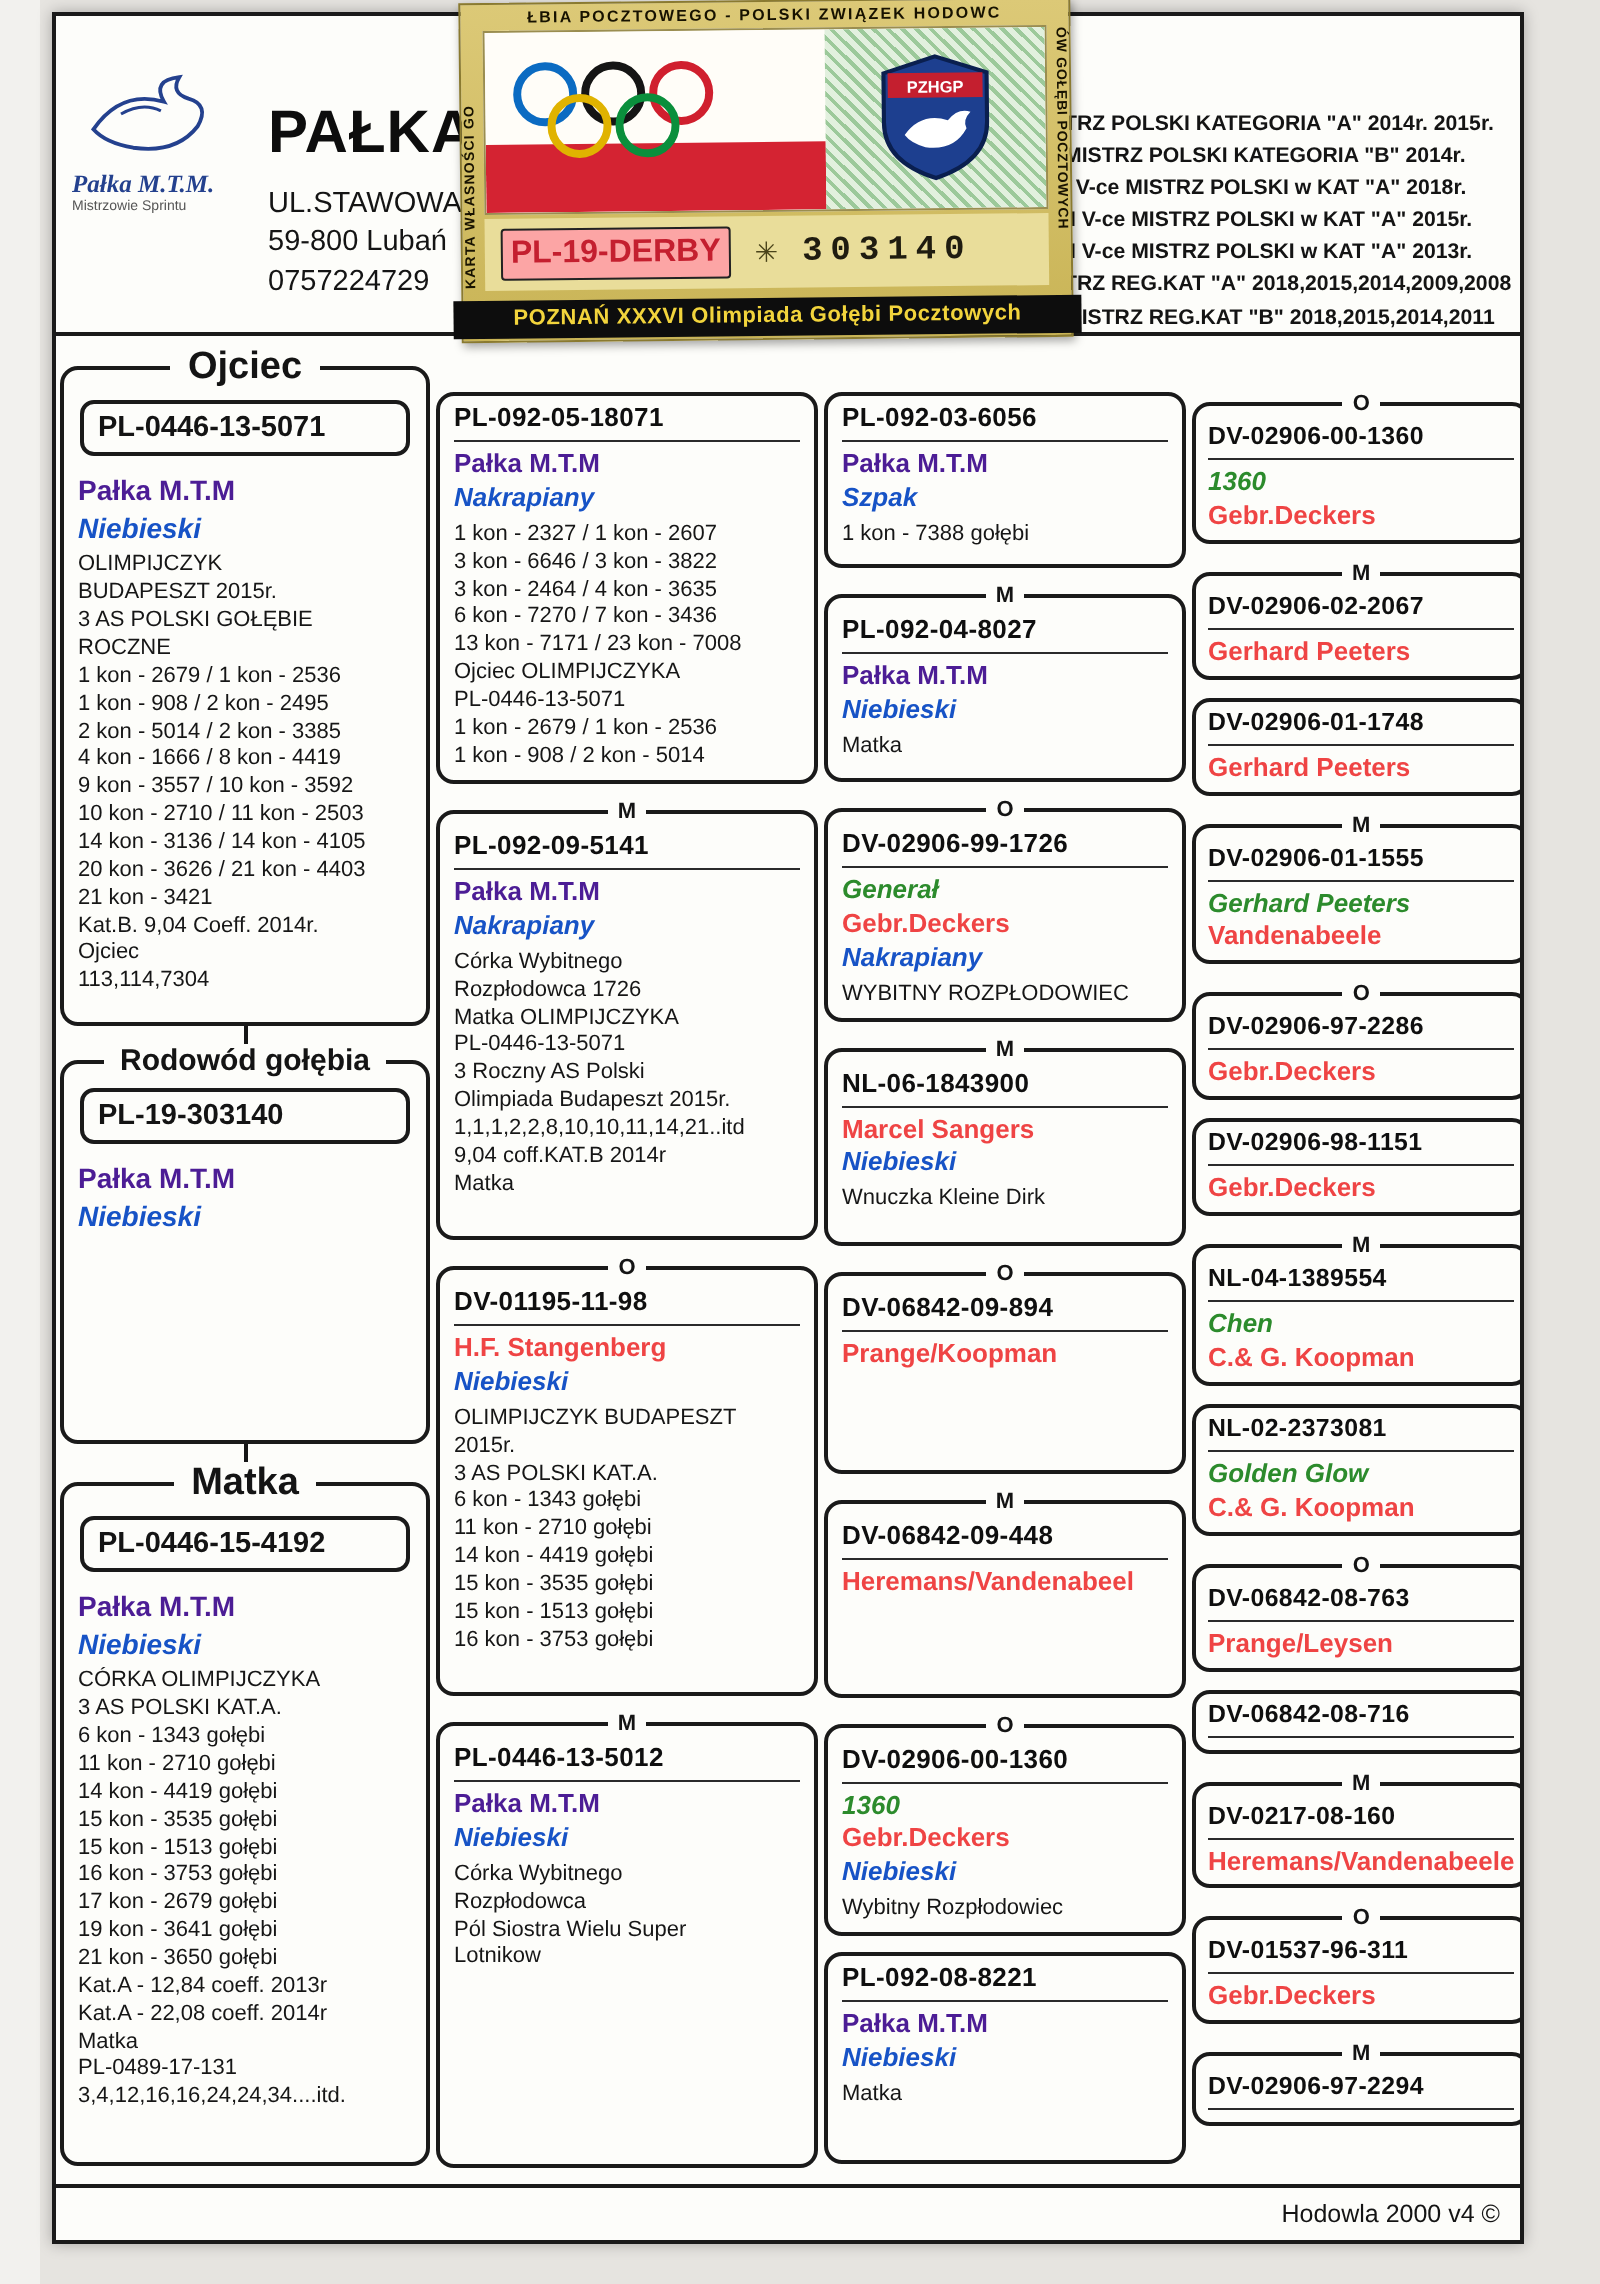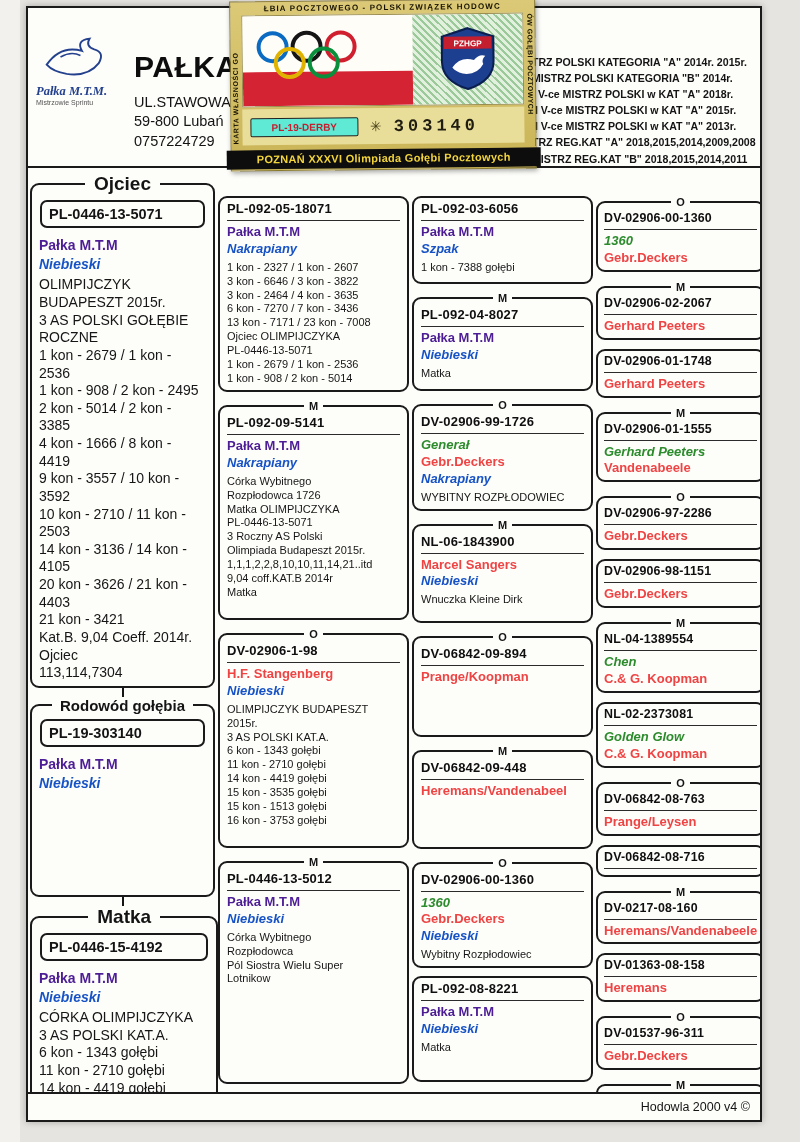--- a/index.html
+++ b/index.html
@@ -37,21 +37,21 @@
   .ring { font-weight:700; font-size:13px; color:#0f0f0f; border-bottom:1.5px solid #2b2b2b; padding:2px 0 4px; margin-bottom:3px; letter-spacing:.2px; white-space:nowrap; }
   .g4 .ring { font-size:12.4px; }
   .ringframed { border:2px solid #1a1a1a; border-radius:7px; font-weight:700; font-size:14.5px; padding:4px 7px; margin:4px 1px 8px; white-space:nowrap; }
   .nline { font-size:13px; font-weight:700; line-height:1.3; }
   .navy { color:#4c1d95; }
   .purple { color:#ef4444; }
   .green { color:#2c8b2c; font-style:italic; }
   .colorname { color:#1753c6; font-style:italic; }
   .details { font-size:11px; line-height:1.26; margin-top:3px; white-space:pre-line; color:#161616; }
   .nline:empty,.details:empty { display:none; }
-  .col1 .details { font-size:14px; }
+  .col1 .details { font-size:11px; }
   .col1 .nline { font-size:14px; margin:1px 0; }
   .col1 .pbox { margin-bottom:0; }
   .vconn { width:0; height:9px; border-left:2px solid #151515; margin:0 auto; }
   
   .col1 .pbox:nth-of-type(1){min-height:340px}
   .col1 .pbox.subject{min-height:200px}
   .col1 .pbox:nth-of-type(3){min-height:352px}
   .col2 .pbox:nth-of-type(1){min-height:196px}
   .col2 .pbox:nth-of-type(2){min-height:220px}
   .col2 .pbox:nth-of-type(3){min-height:220px}
@@ -87,22 +87,22 @@
   .rc1 { left:14px; top:15px; border-color:#0b6bc2; }
   .rc2 { left:48px; top:15px; border-color:#151515; }
   .rc3 { left:82px; top:15px; border-color:#d01f2e; }
   .rc4 { left:31px; top:31px; border-color:#e0b300; }
   .rc5 { left:65px; top:31px; border-color:#0a8f3c; }
   .emblem { flex:1; position:relative;
             background:repeating-linear-gradient(45deg,#9cc99a 0 2px,#e2f0de 2px 5px); }
   .emblem svg { position:absolute; left:50%; top:50%; transform:translate(-50%,-50%); width:58px; height:66px; }
   .stamp-strip { position:absolute; left:11px; right:11px; top:107px; height:36px; background:#e9dd9a;
                  display:flex; align-items:center; gap:12px; padding:0 8px; }
-  .ring-label { border:1.5px solid #222; background:#5eead4; color:#c41f2f; font-weight:700; font-size:10px;
-                padding:3px 20px; border-radius:2px; white-space:nowrap; }
+  .ring-label { border:1.5px solid #222; background:#fca5a5; color:#c41f2f; font-weight:700; font-size:16px;
+                padding:3px 4px; border-radius:2px; white-space:nowrap; }
   .stamp-star { font-size:14px; color:#4a431a; }
   .stamp-num { font-family:"Liberation Mono","DejaVu Sans Mono",monospace; font-weight:700; font-size:17px;
                letter-spacing:4px; color:#1f1c10; }
   .stamp-bar { position:absolute; left:-5px; right:-5px; bottom:1px; height:19px; background:#0d0d0d;
                color:#f2d43c; font-weight:700; font-size:11px; line-height:19px; text-align:center;
                letter-spacing:.3px; white-space:nowrap; }
 </style>
 </head>
 <body>
 
@@ -215,21 +215,21 @@
 Matka OLIMPIJCZYKA
 PL-0446-13-5071
 3  Roczny AS  Polski
 Olimpiada Budapeszt 2015r.
 1,1,1,2,2,8,10,10,11,14,21..itd
 9,04 coff.KAT.B 2014r
 Matka</div>
       </fieldset>
       <fieldset class="pbox">
         <legend class="marker">O</legend>
-        <div class="ring">DV-02906-1-98</div>
+        <div class="ring">DV-01195-11-98</div>
         <div class="nline purple">H.F. Stangenberg</div>
         <div class="nline colorname">Niebieski</div>
         <div class="details">OLIMPIJCZYK BUDAPESZT
 2015r.
 3 AS POLSKI KAT.A.
 6 kon - 1343 gołębi
 11 kon - 2710 gołębi
 14 kon - 4419 gołębi
 15 kon - 3535 gołębi
 15 kon - 1513 gołębi
@@ -370,26 +370,20 @@
       <fieldset class="pbox g4">
 
         <div class="ring">DV-06842-08-716</div>
 
       </fieldset>
       <fieldset class="pbox g4">
         <legend class="marker">M</legend>
         <div class="ring">DV-0217-08-160</div>
 
         <div class="nline purple">Heremans/Vandenabeele</div>
-      </fieldset>
-      <fieldset class="pbox g4">
-
-        <div class="ring">DV-01363-08-158</div>
-
-        <div class="nline purple">Heremans</div>
       </fieldset>
       <fieldset class="pbox g4">
         <legend class="marker">O</legend>
         <div class="ring">DV-01537-96-311</div>
 
         <div class="nline purple">Gebr.Deckers</div>
       </fieldset>
       <fieldset class="pbox g4">
         <legend class="marker">M</legend>
         <div class="ring">DV-02906-97-2294</div>

